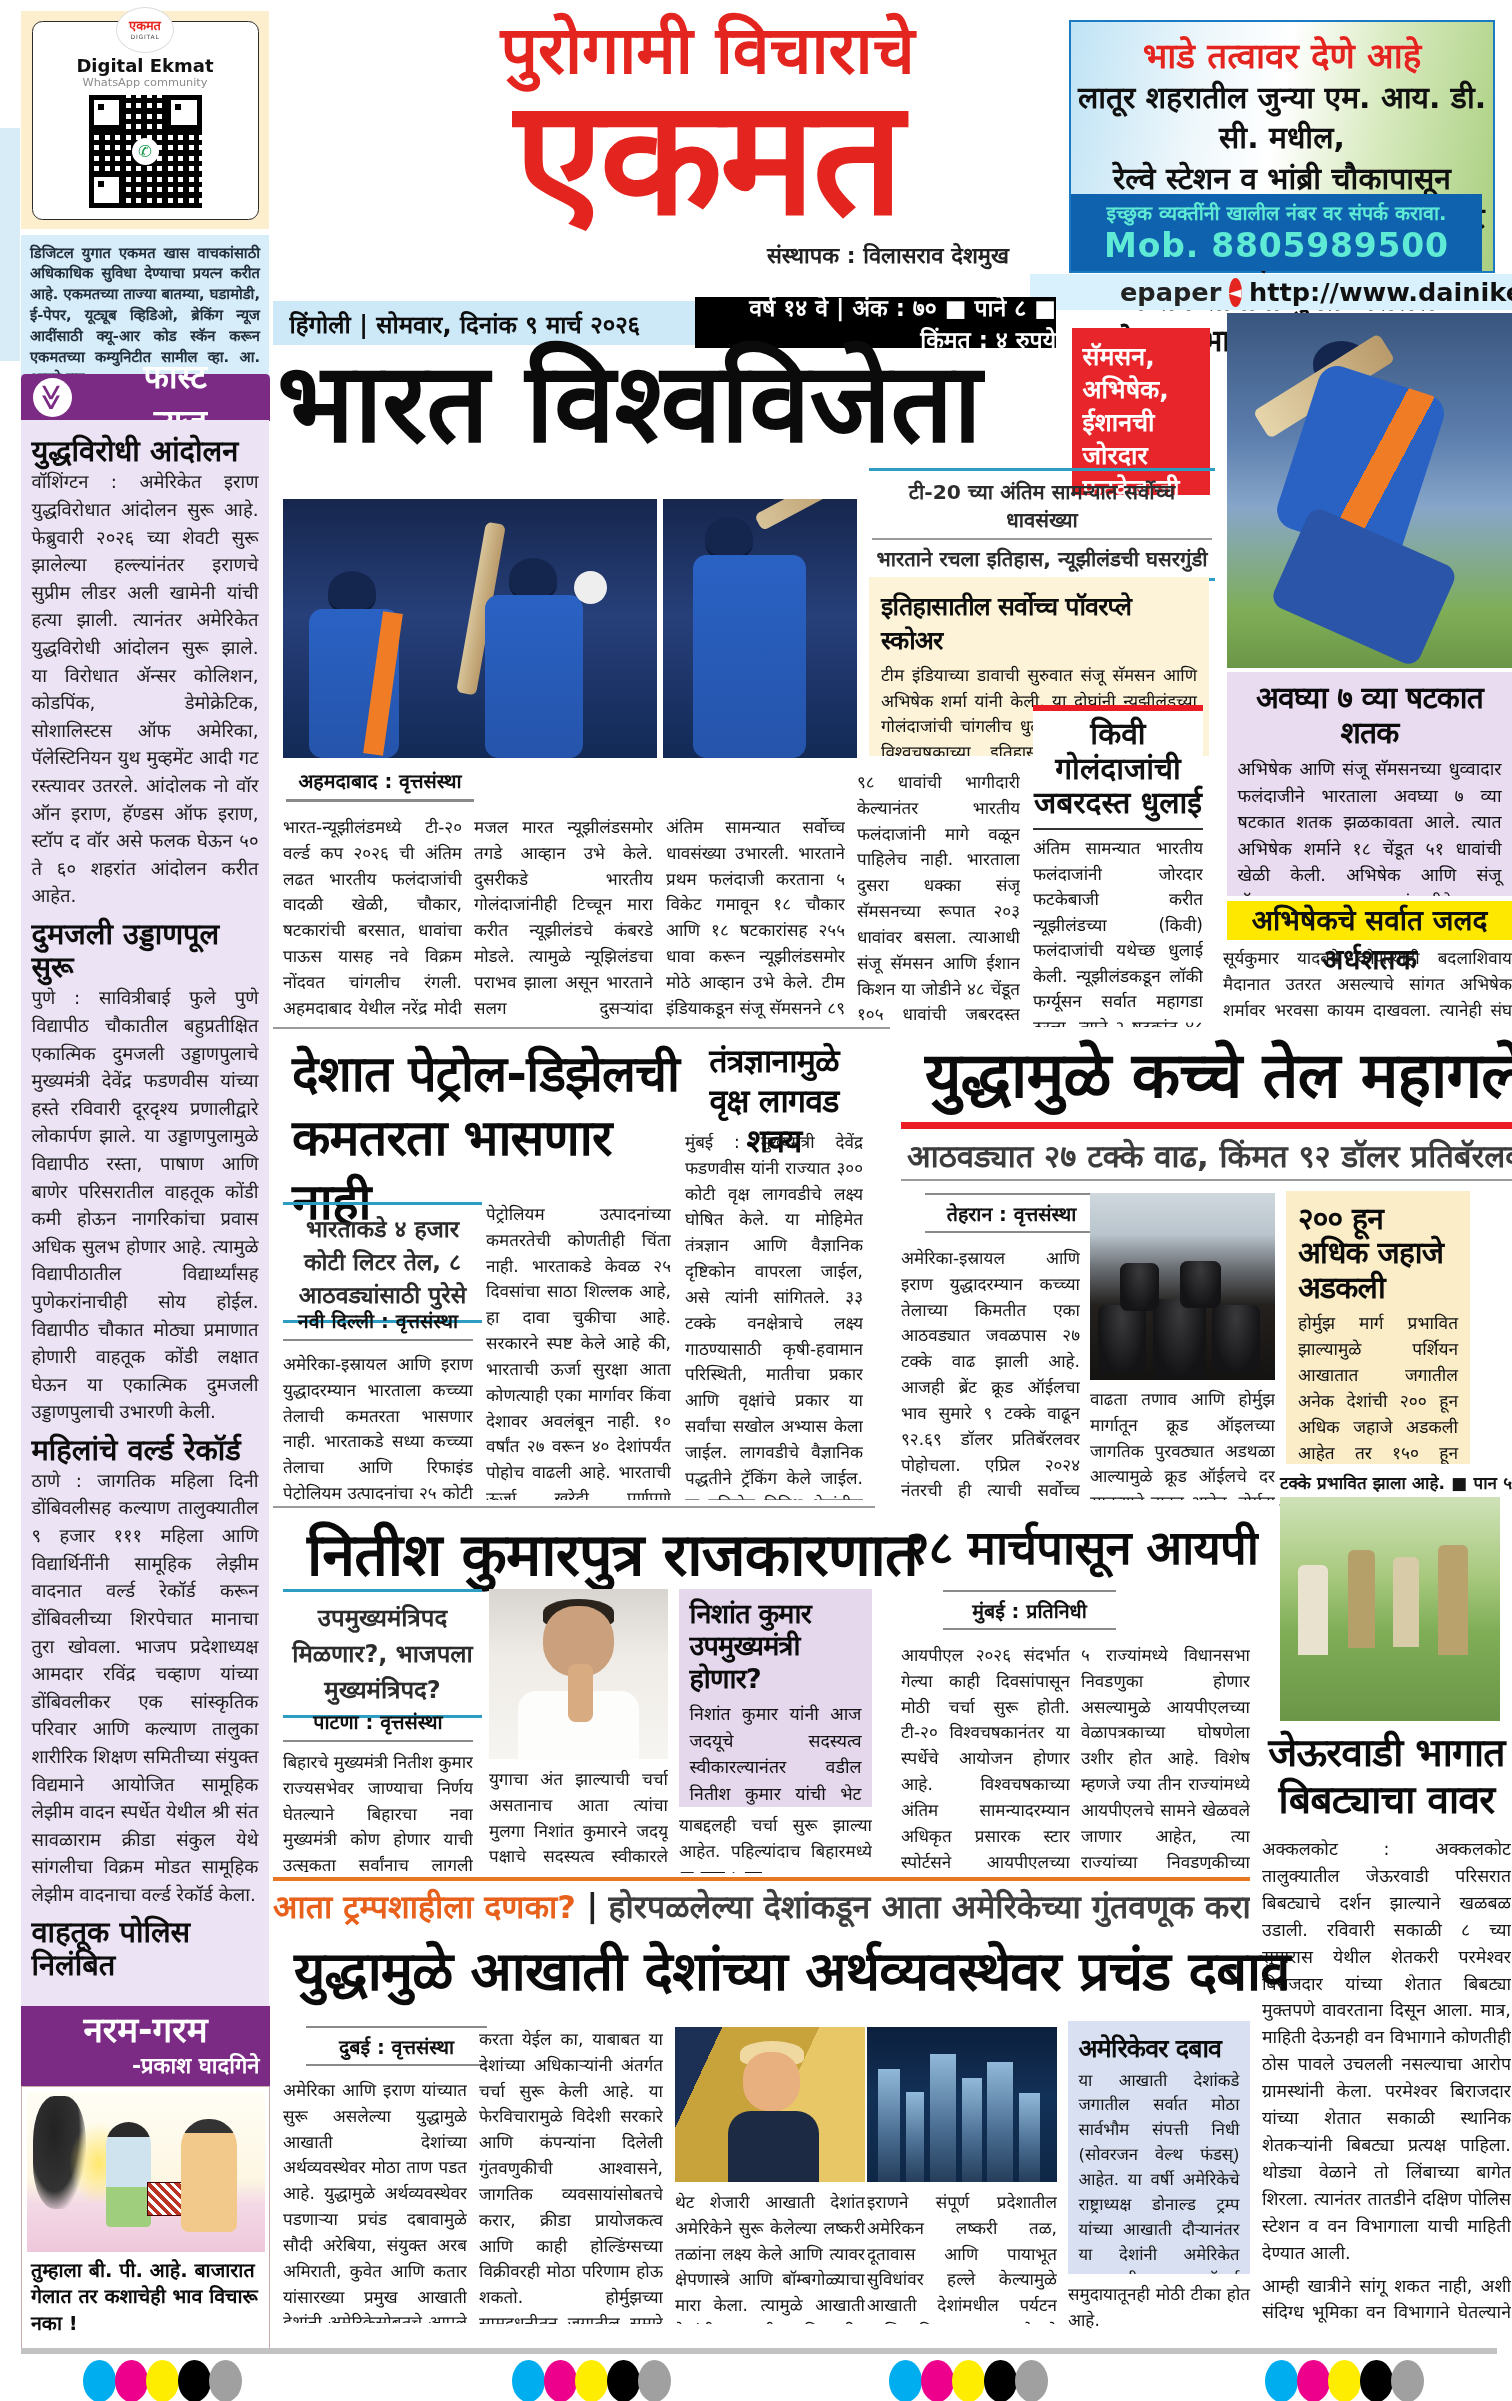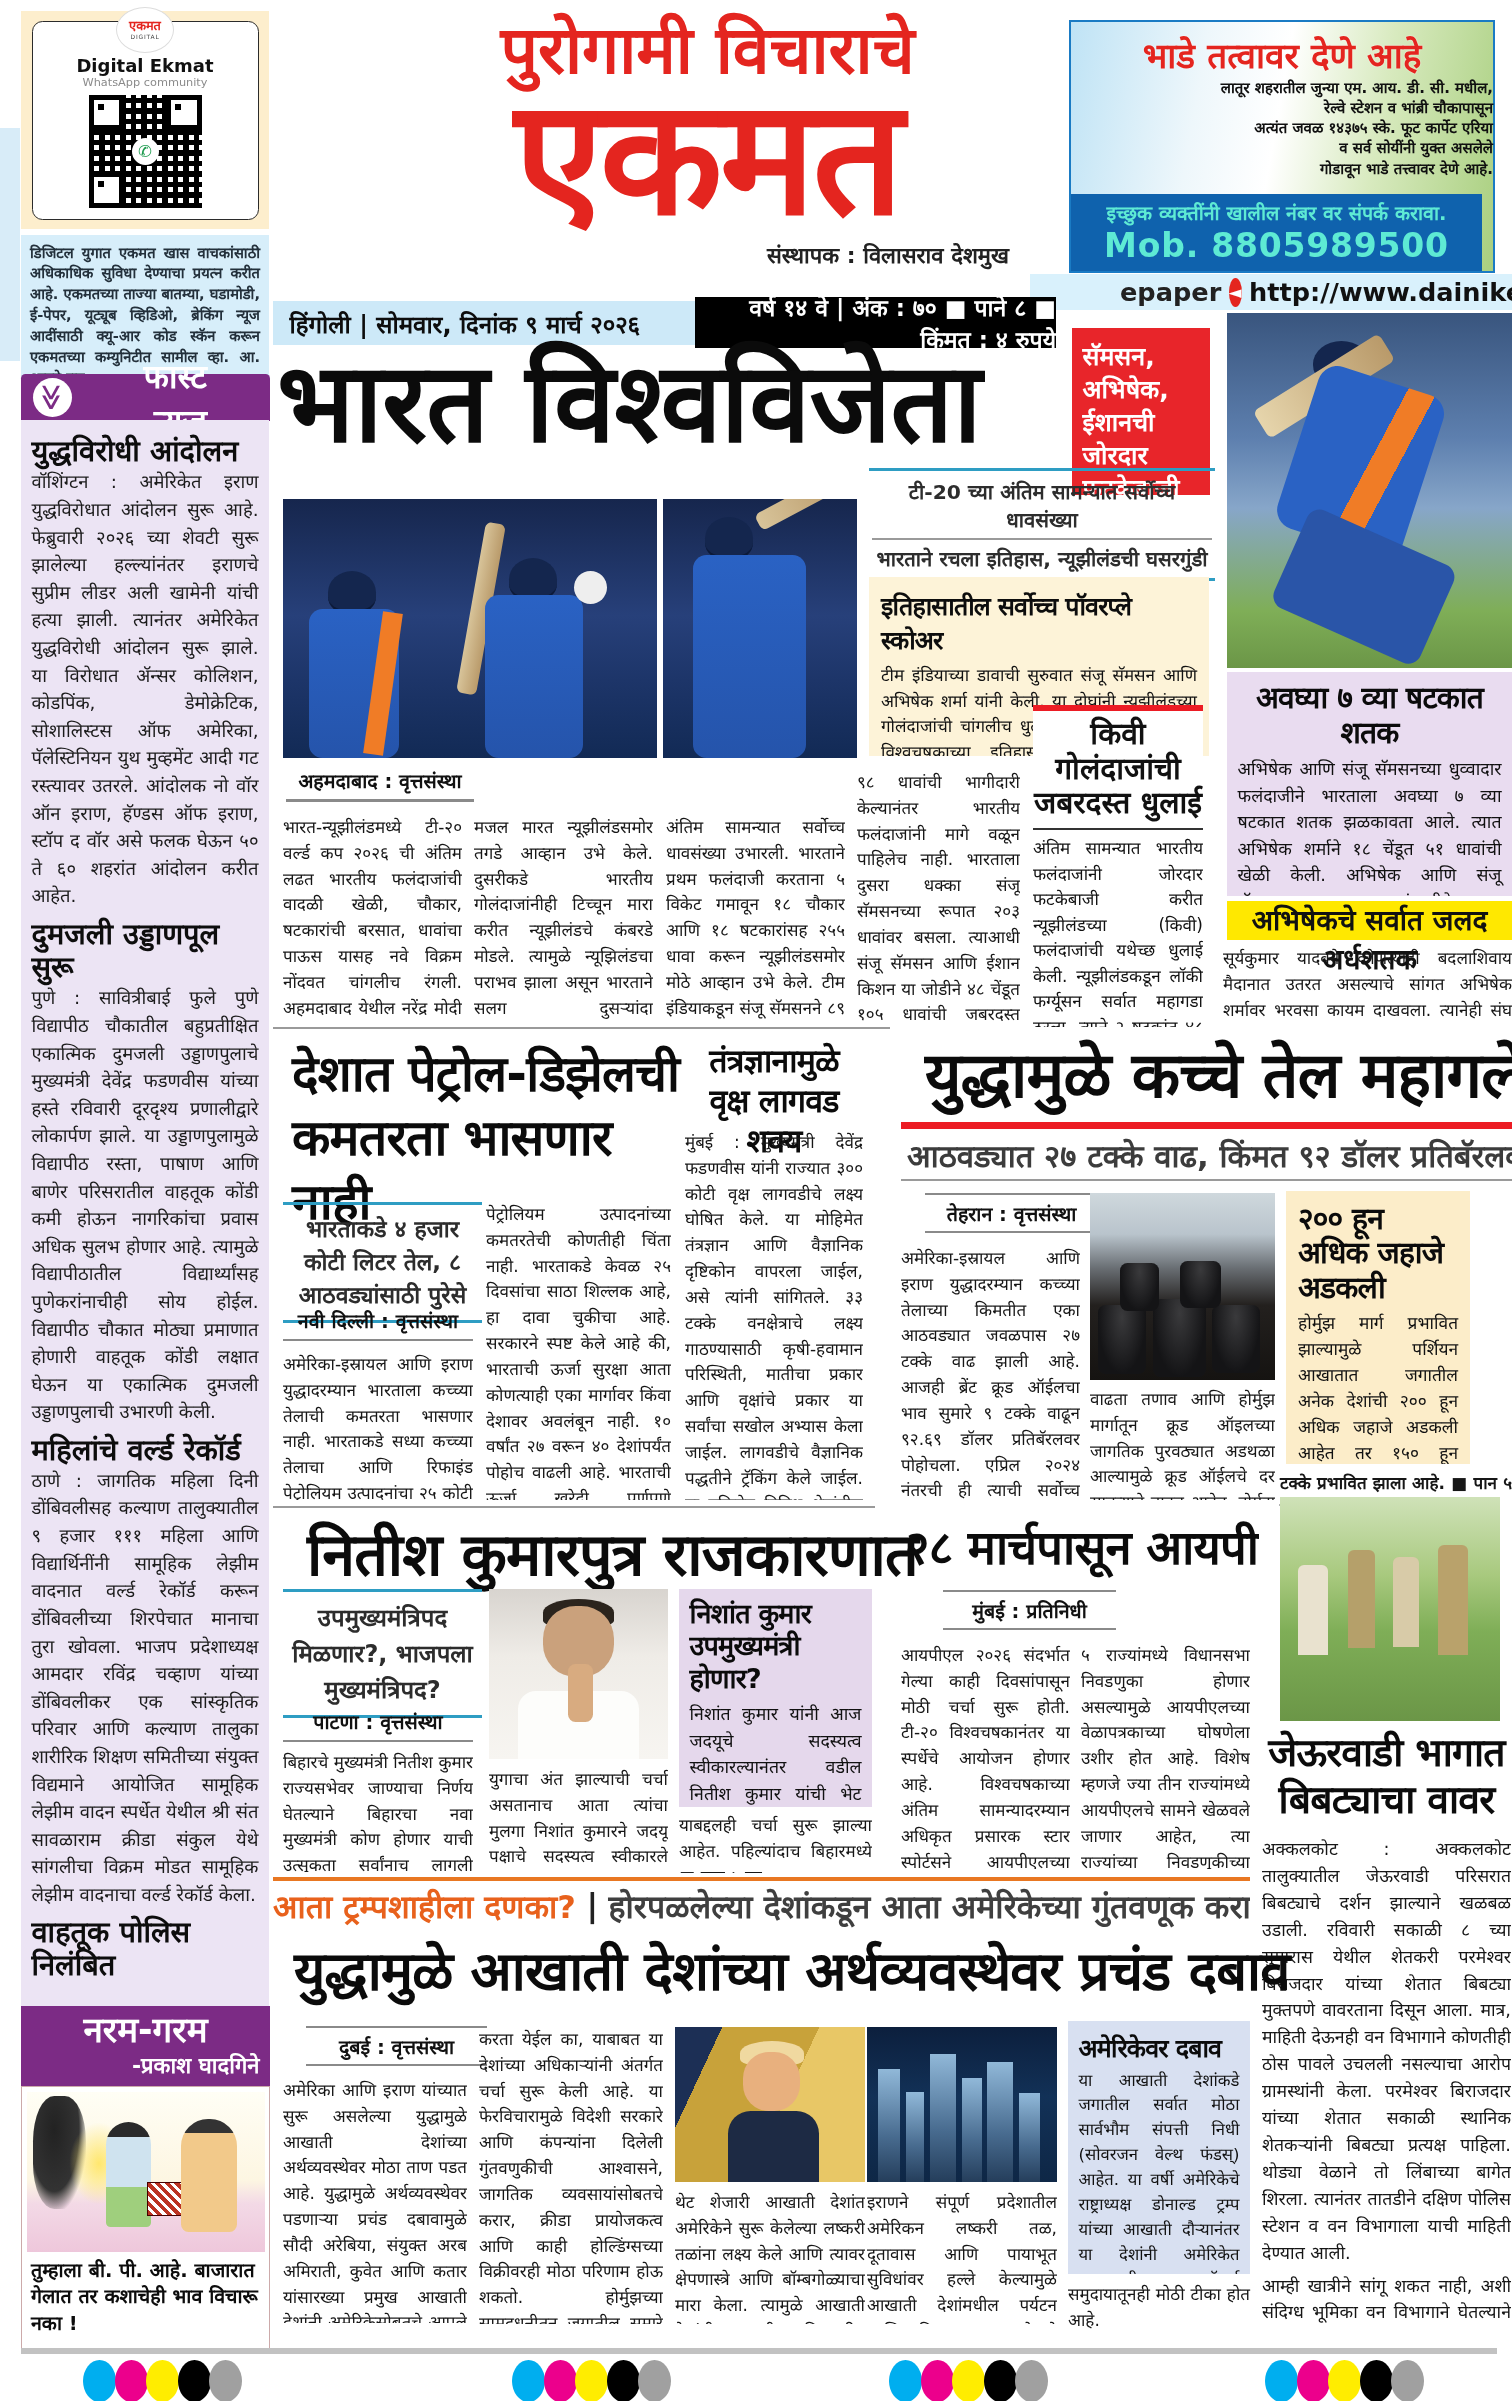--- a/index.html
+++ b/index.html
@@ -29,21 +29,21 @@
   .qr-eye{position:absolute;width:25.6px;height:25.6px;border:5.3px solid #000;background:#fff;}
   .qr-eye::after{content:"";position:absolute;left:4.5px;top:4.5px;width:6px;height:6px;background:#000;}
   .qr-wa{position:absolute;left:43px;top:43px;width:27px;height:27px;border-radius:50%;background:#fff;
          display:flex;align-items:center;justify-content:center;font-size:16.6px;color:#1d9b4e;}
   #masthead{text-align:center;}
   #tagline{color:#e4251f;font-size:66px;font-weight:bold;line-height:1.0;}
   #mast-title{color:#e4251f;font-size:160px;font-weight:bold;line-height:.92;letter-spacing:-3px;}
   #founder{font-size:22px;font-weight:bold;color:#222;margin-top:7.5px;text-align:right;padding-right:45px;}
   #adbox{border:2.3px solid #1a7bc4;background:linear-gradient(100deg,#bfe3f5 0%,#eef7fb 30%,#ffffff 48%,#d8eabf 70%,#a9cf7f 100%);}
   #ad-head{color:#e4251f;font-size:35px;font-weight:bold;text-align:center;padding-top:9px;text-shadow:0 0 1.5px #fff;}
-  .ad-line{font-size:15px;font-weight:bold;text-align:right;color:#101010;line-height:1.35;}
+  .ad-line{font-size:30px;font-weight:bold;text-align:center;color:#101010;line-height:1.35;}
   #ad-foot{position:absolute;left:0;right:11px;bottom:0;background:#0f62ad;color:#5eead4;text-align:center;padding:4.5px 0 6px;}
   #ad-contact{font-size:19.6px;font-weight:bold;}
   #ad-mob{font-size:33px;font-weight:bold;letter-spacing:0.8px;}
   #epaper{background:#d9f1fc;display:flex;align-items:center;font-weight:bold;}
   #epaper .blk{width:25.6px;height:100%;background:#000;}
   #epaper .lbl{font-size:25.6px;margin-left:90px;color:#222;}
   .ep-ic{display:inline-block;width:29px;height:29px;border-radius:50%;background:#e4251f;color:#fff;text-align:center;
          line-height:29px;font-size:16.6px;margin:0 7.5px;vertical-align:middle;}
   #epaper .url{font-size:25.6px;color:#111;}
   #datebar{background:#cde9f8;display:flex;align-items:center;text-align:right;}

